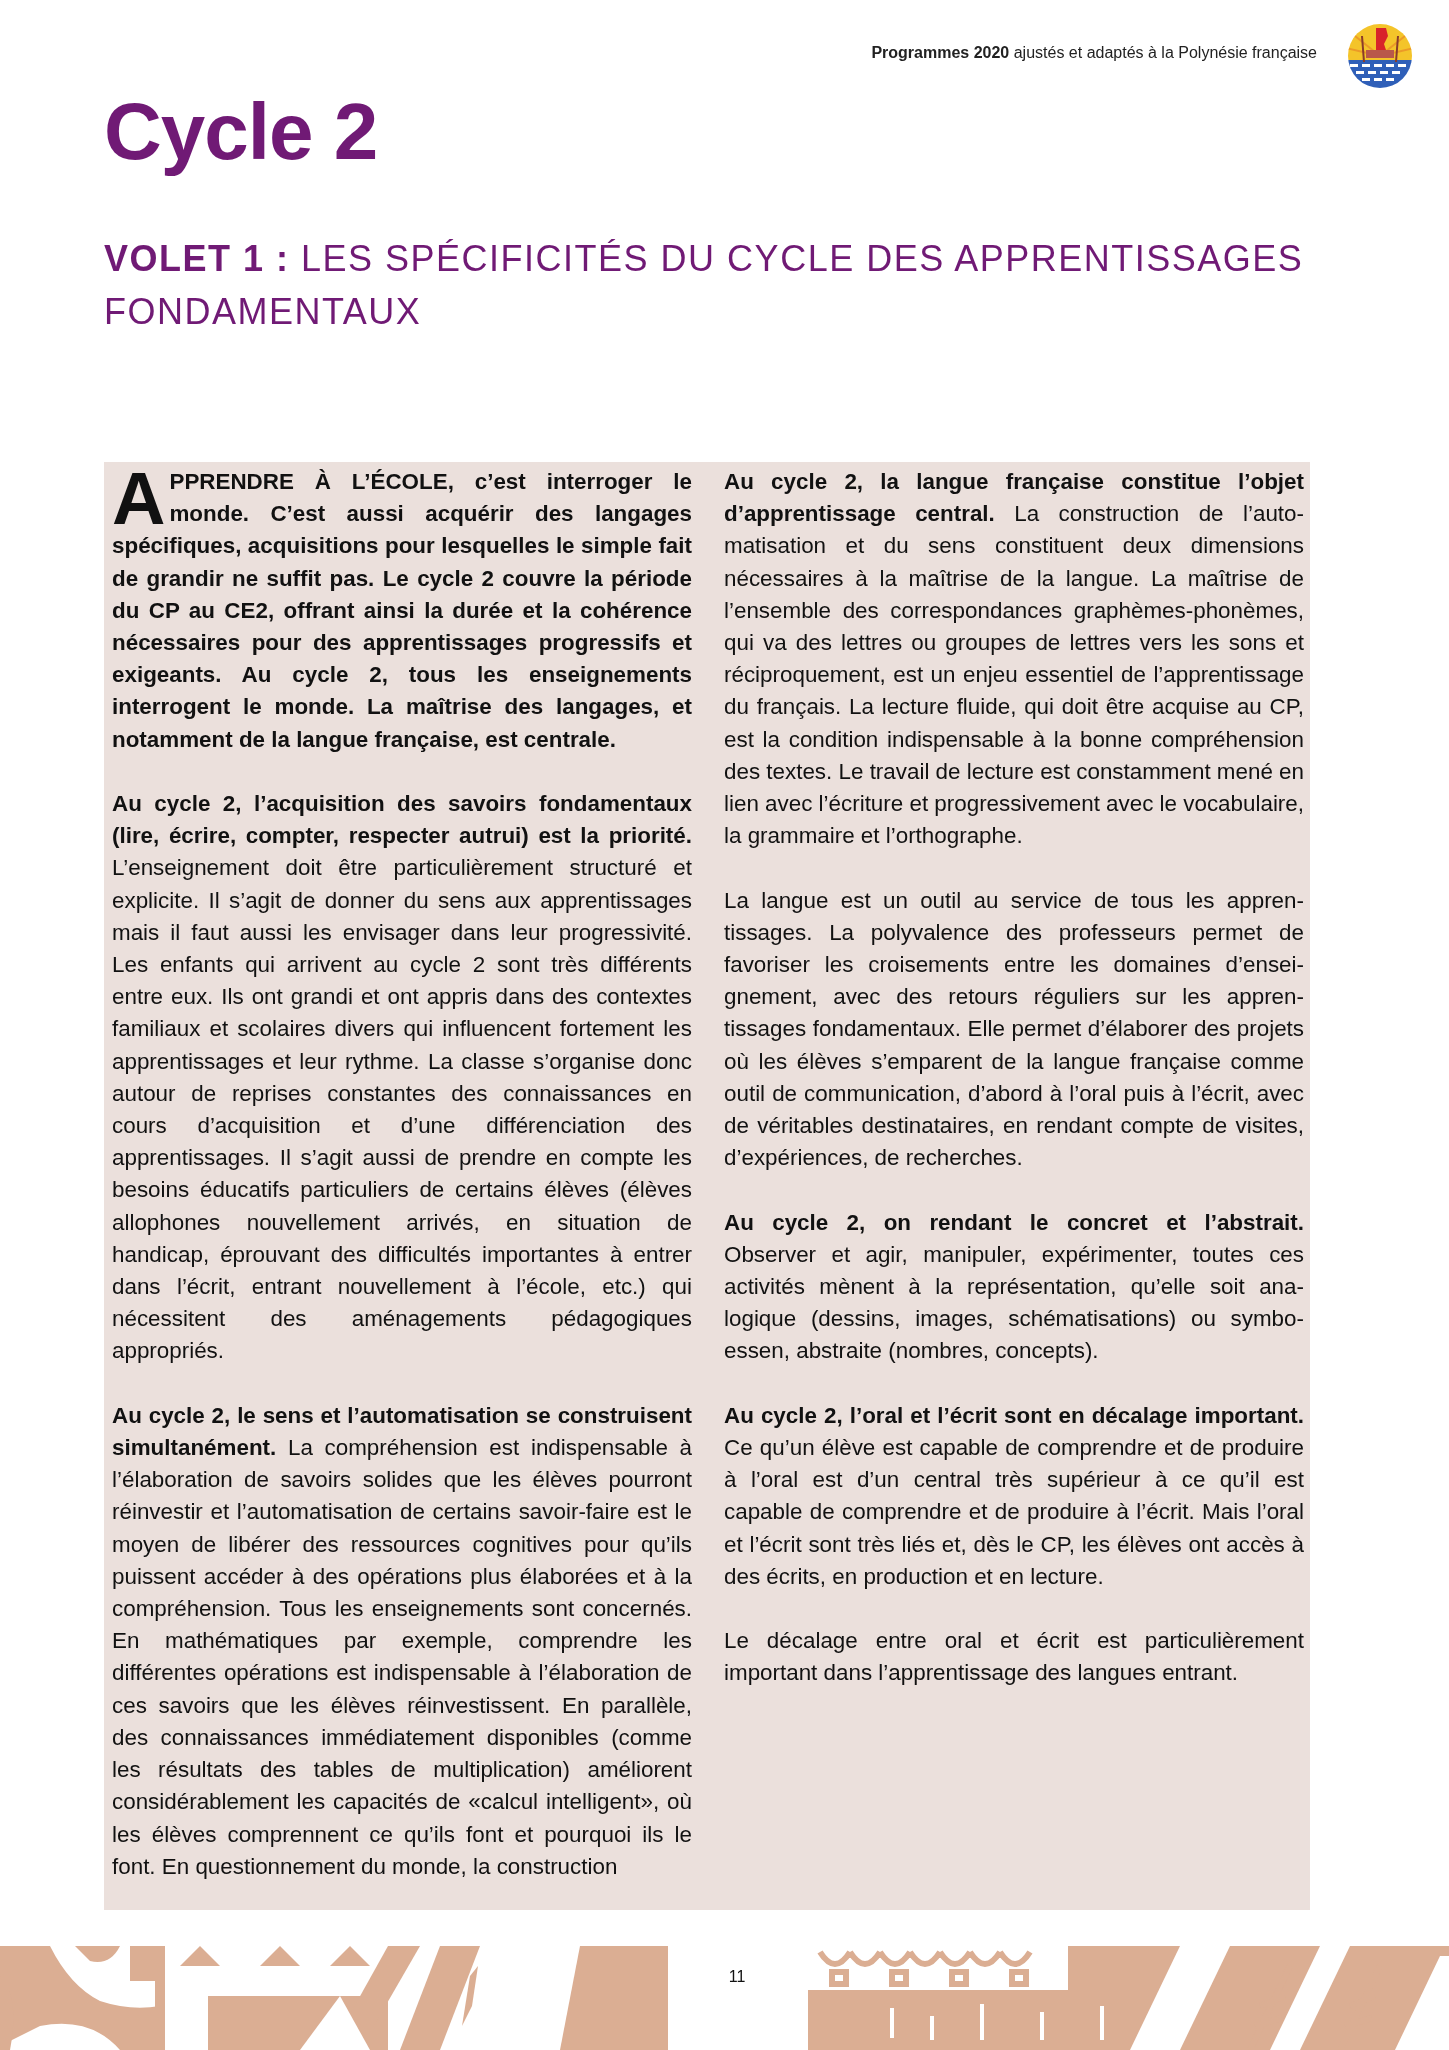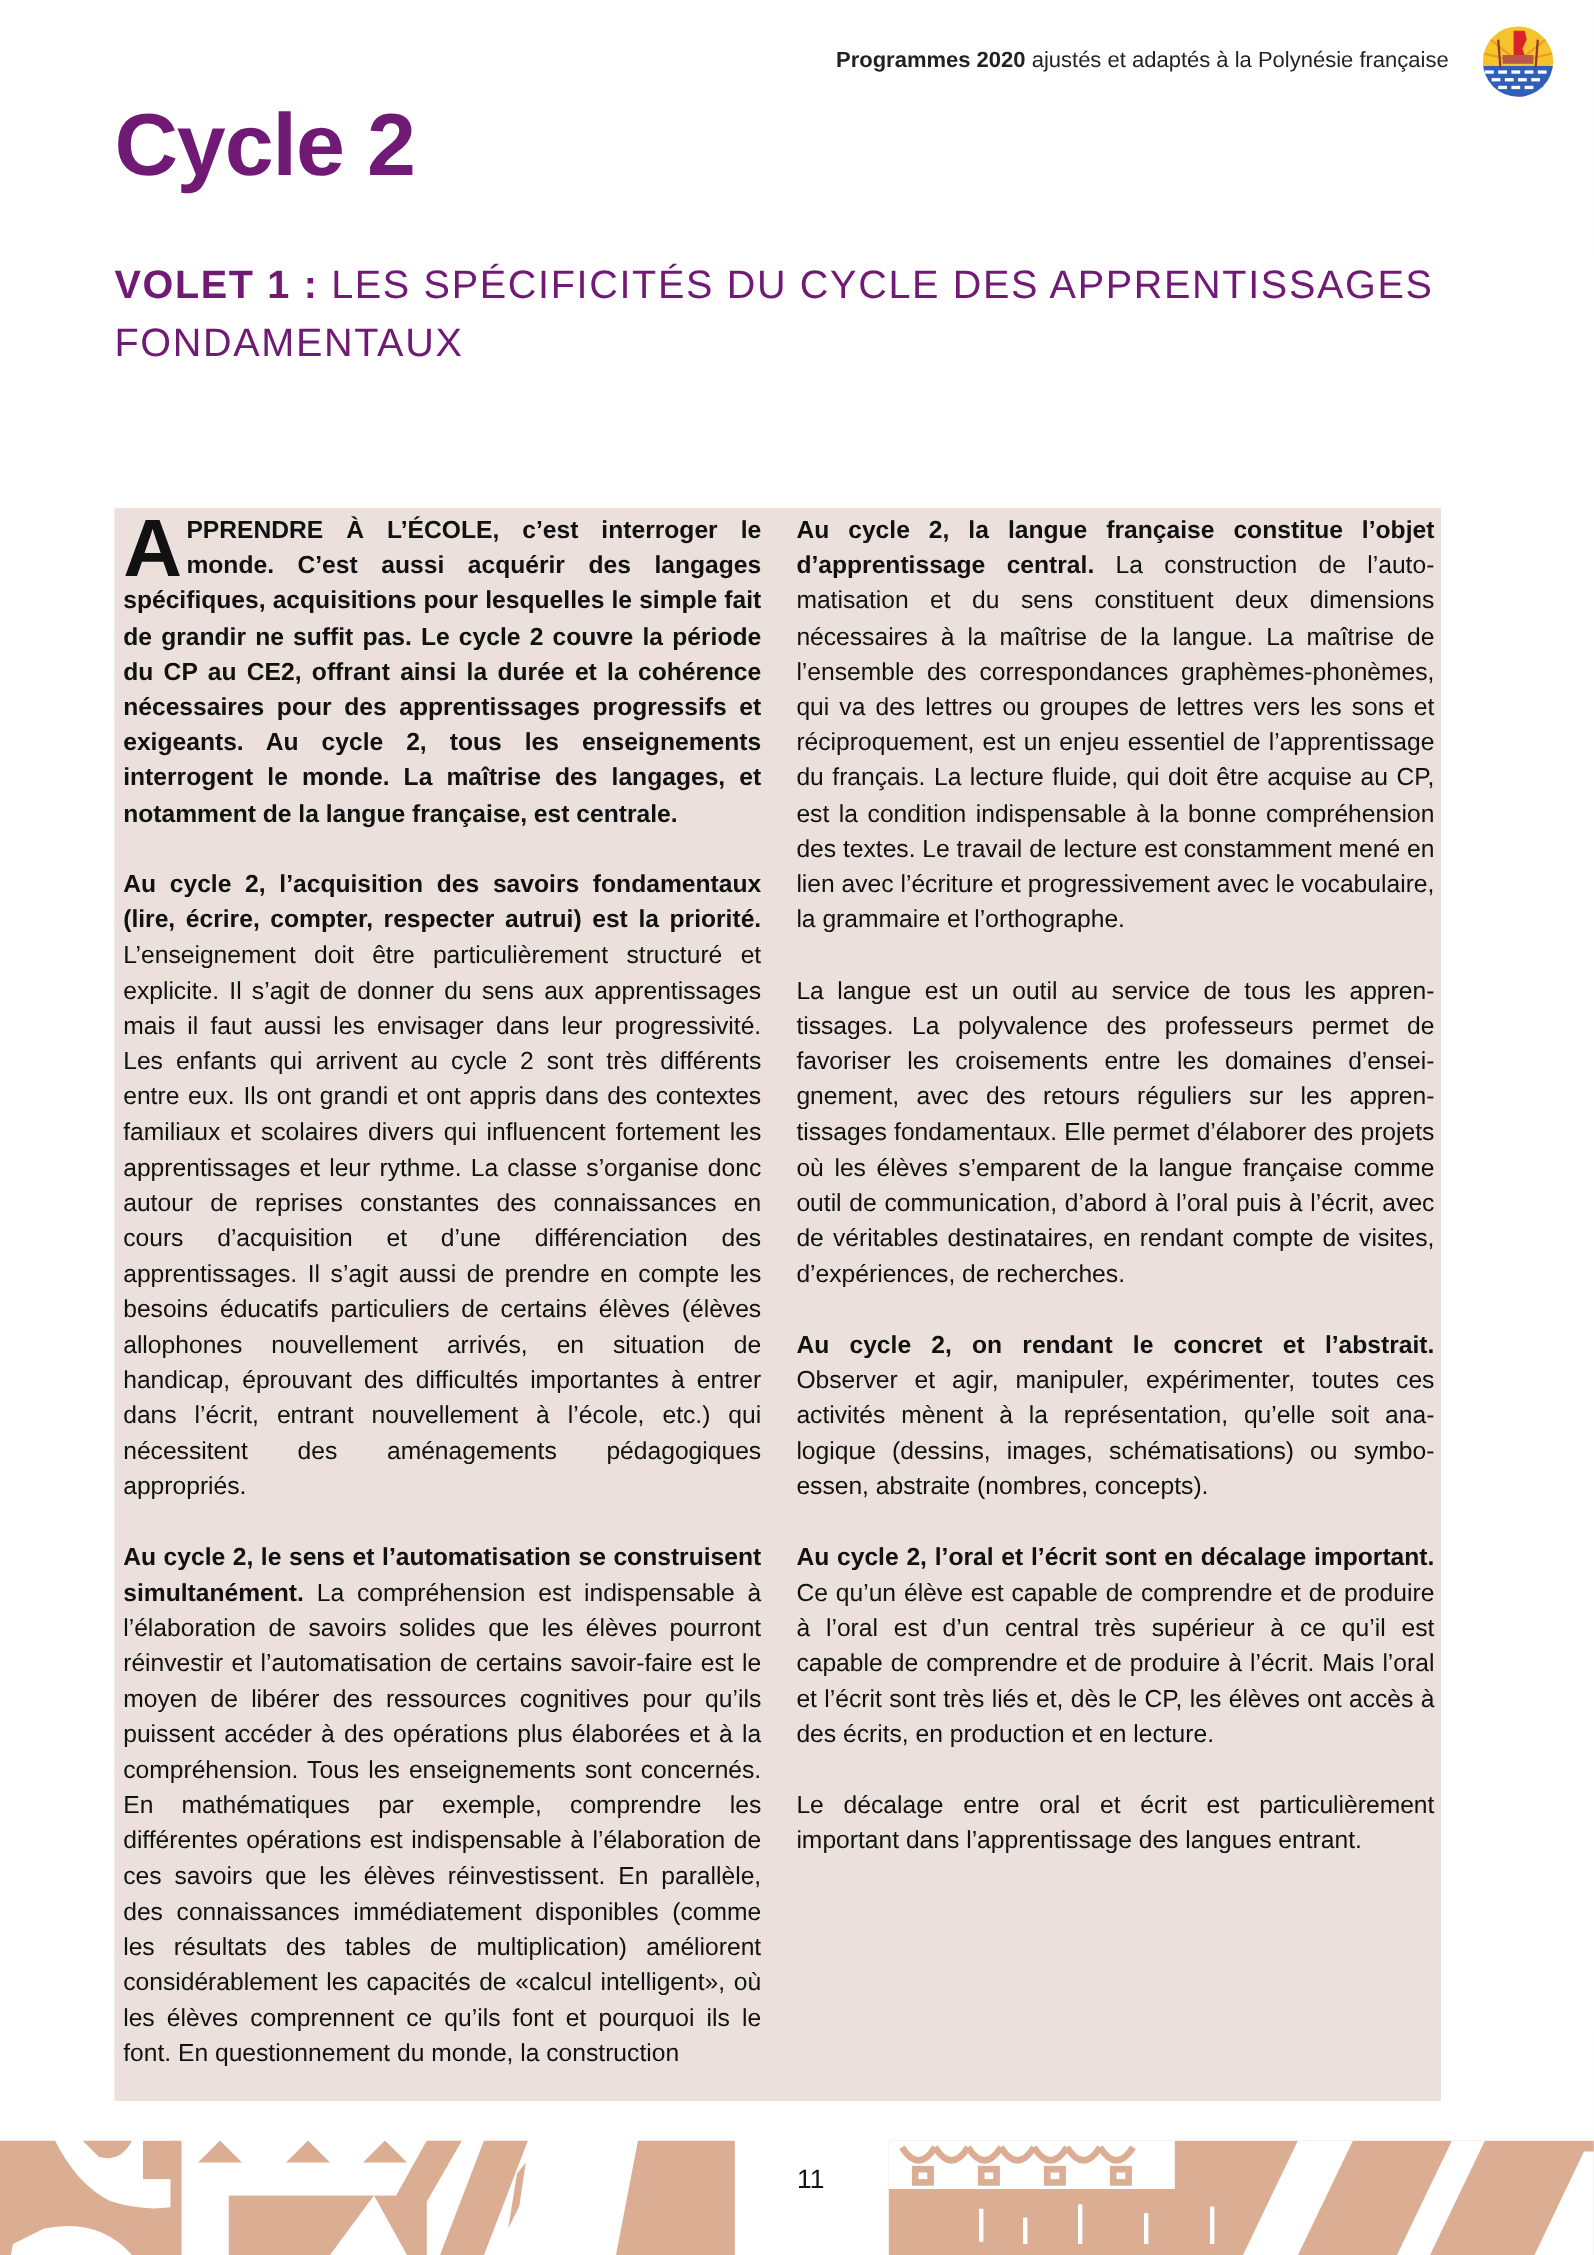--- a/index.html
+++ b/index.html
@@ -4,21 +4,21 @@
 <style>
   html, body { margin: 0; padding: 0; }
   body {
     width: 1449px; height: 2050px; position: relative; overflow: hidden;
     background: #ffffff;
     font-family: "Liberation Sans", sans-serif;
     color: #111;
   }
   .header {
     position: absolute; top: 44px; right: 132px;
-    font-size: 20px; color: #222; white-space: nowrap;
+    font-size: 16px; color: #222; white-space: nowrap;
   }
   .header b { font-weight: bold; }
   .logo {
     position: absolute; top: 22px; left: 1346px; width: 68px; height: 68px;
   }
   .title {
     position: absolute; left: 104px; top: 92px;
     font-size: 80px; font-weight: bold; color: #701a75; letter-spacing: -1px;
     margin: 0; line-height: 1;
   }
@@ -43,21 +43,21 @@
   .col p strong { font-weight: bold; }
   .dropcap {
     float: left; font-size: 74px; line-height: 58px; font-weight: bold;
     margin: 4px 4px 0 0; padding: 0;
   }
   .footer-band {
     position: absolute; left: 0; top: 1946px; width: 1449px; height: 104px;
   }
   .page-num {
     position: absolute; top: 1968px; left: 700px; width: 74px; text-align: center;
-    font-size: 24px; color: #111;
+    font-size: 16px; color: #111;
   }
 </style>
 </head>
 <body>
 
 <div class="header">
   <b>Programmes 2020</b><span> ajustés et adaptés à la Polynésie française</span>
 </div>
 
 <svg class="logo" viewBox="0 0 68 68">

